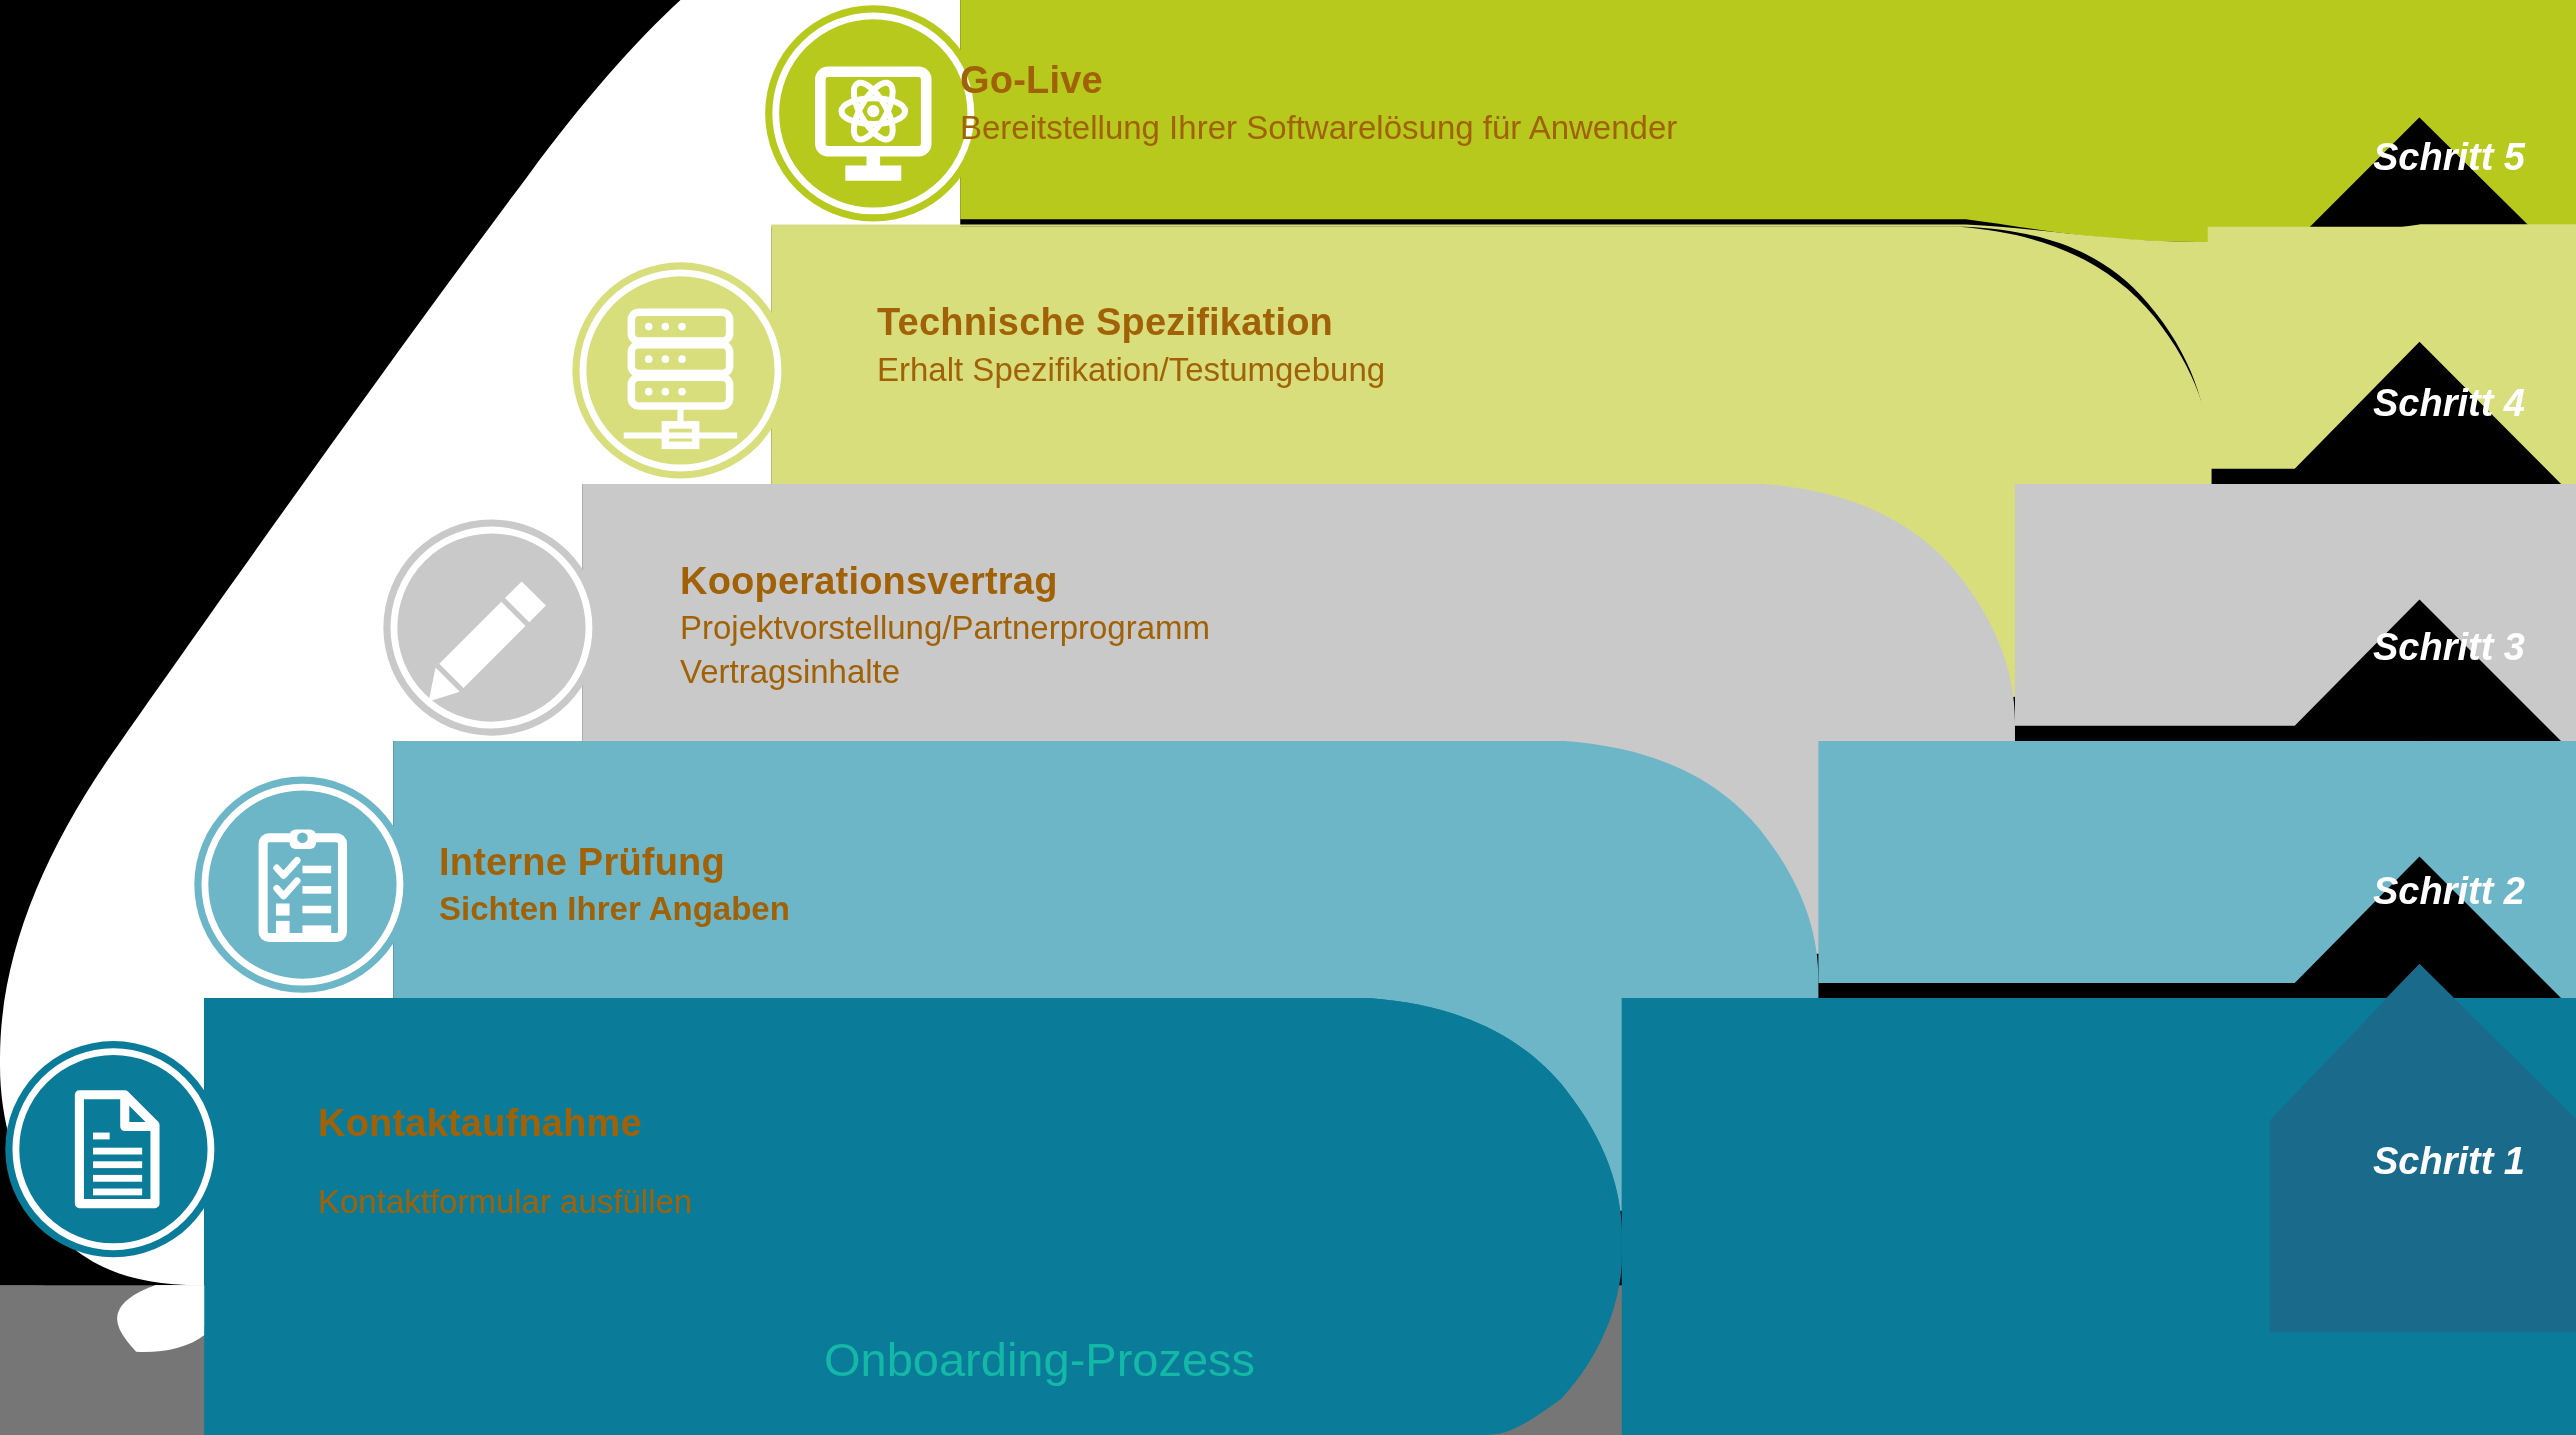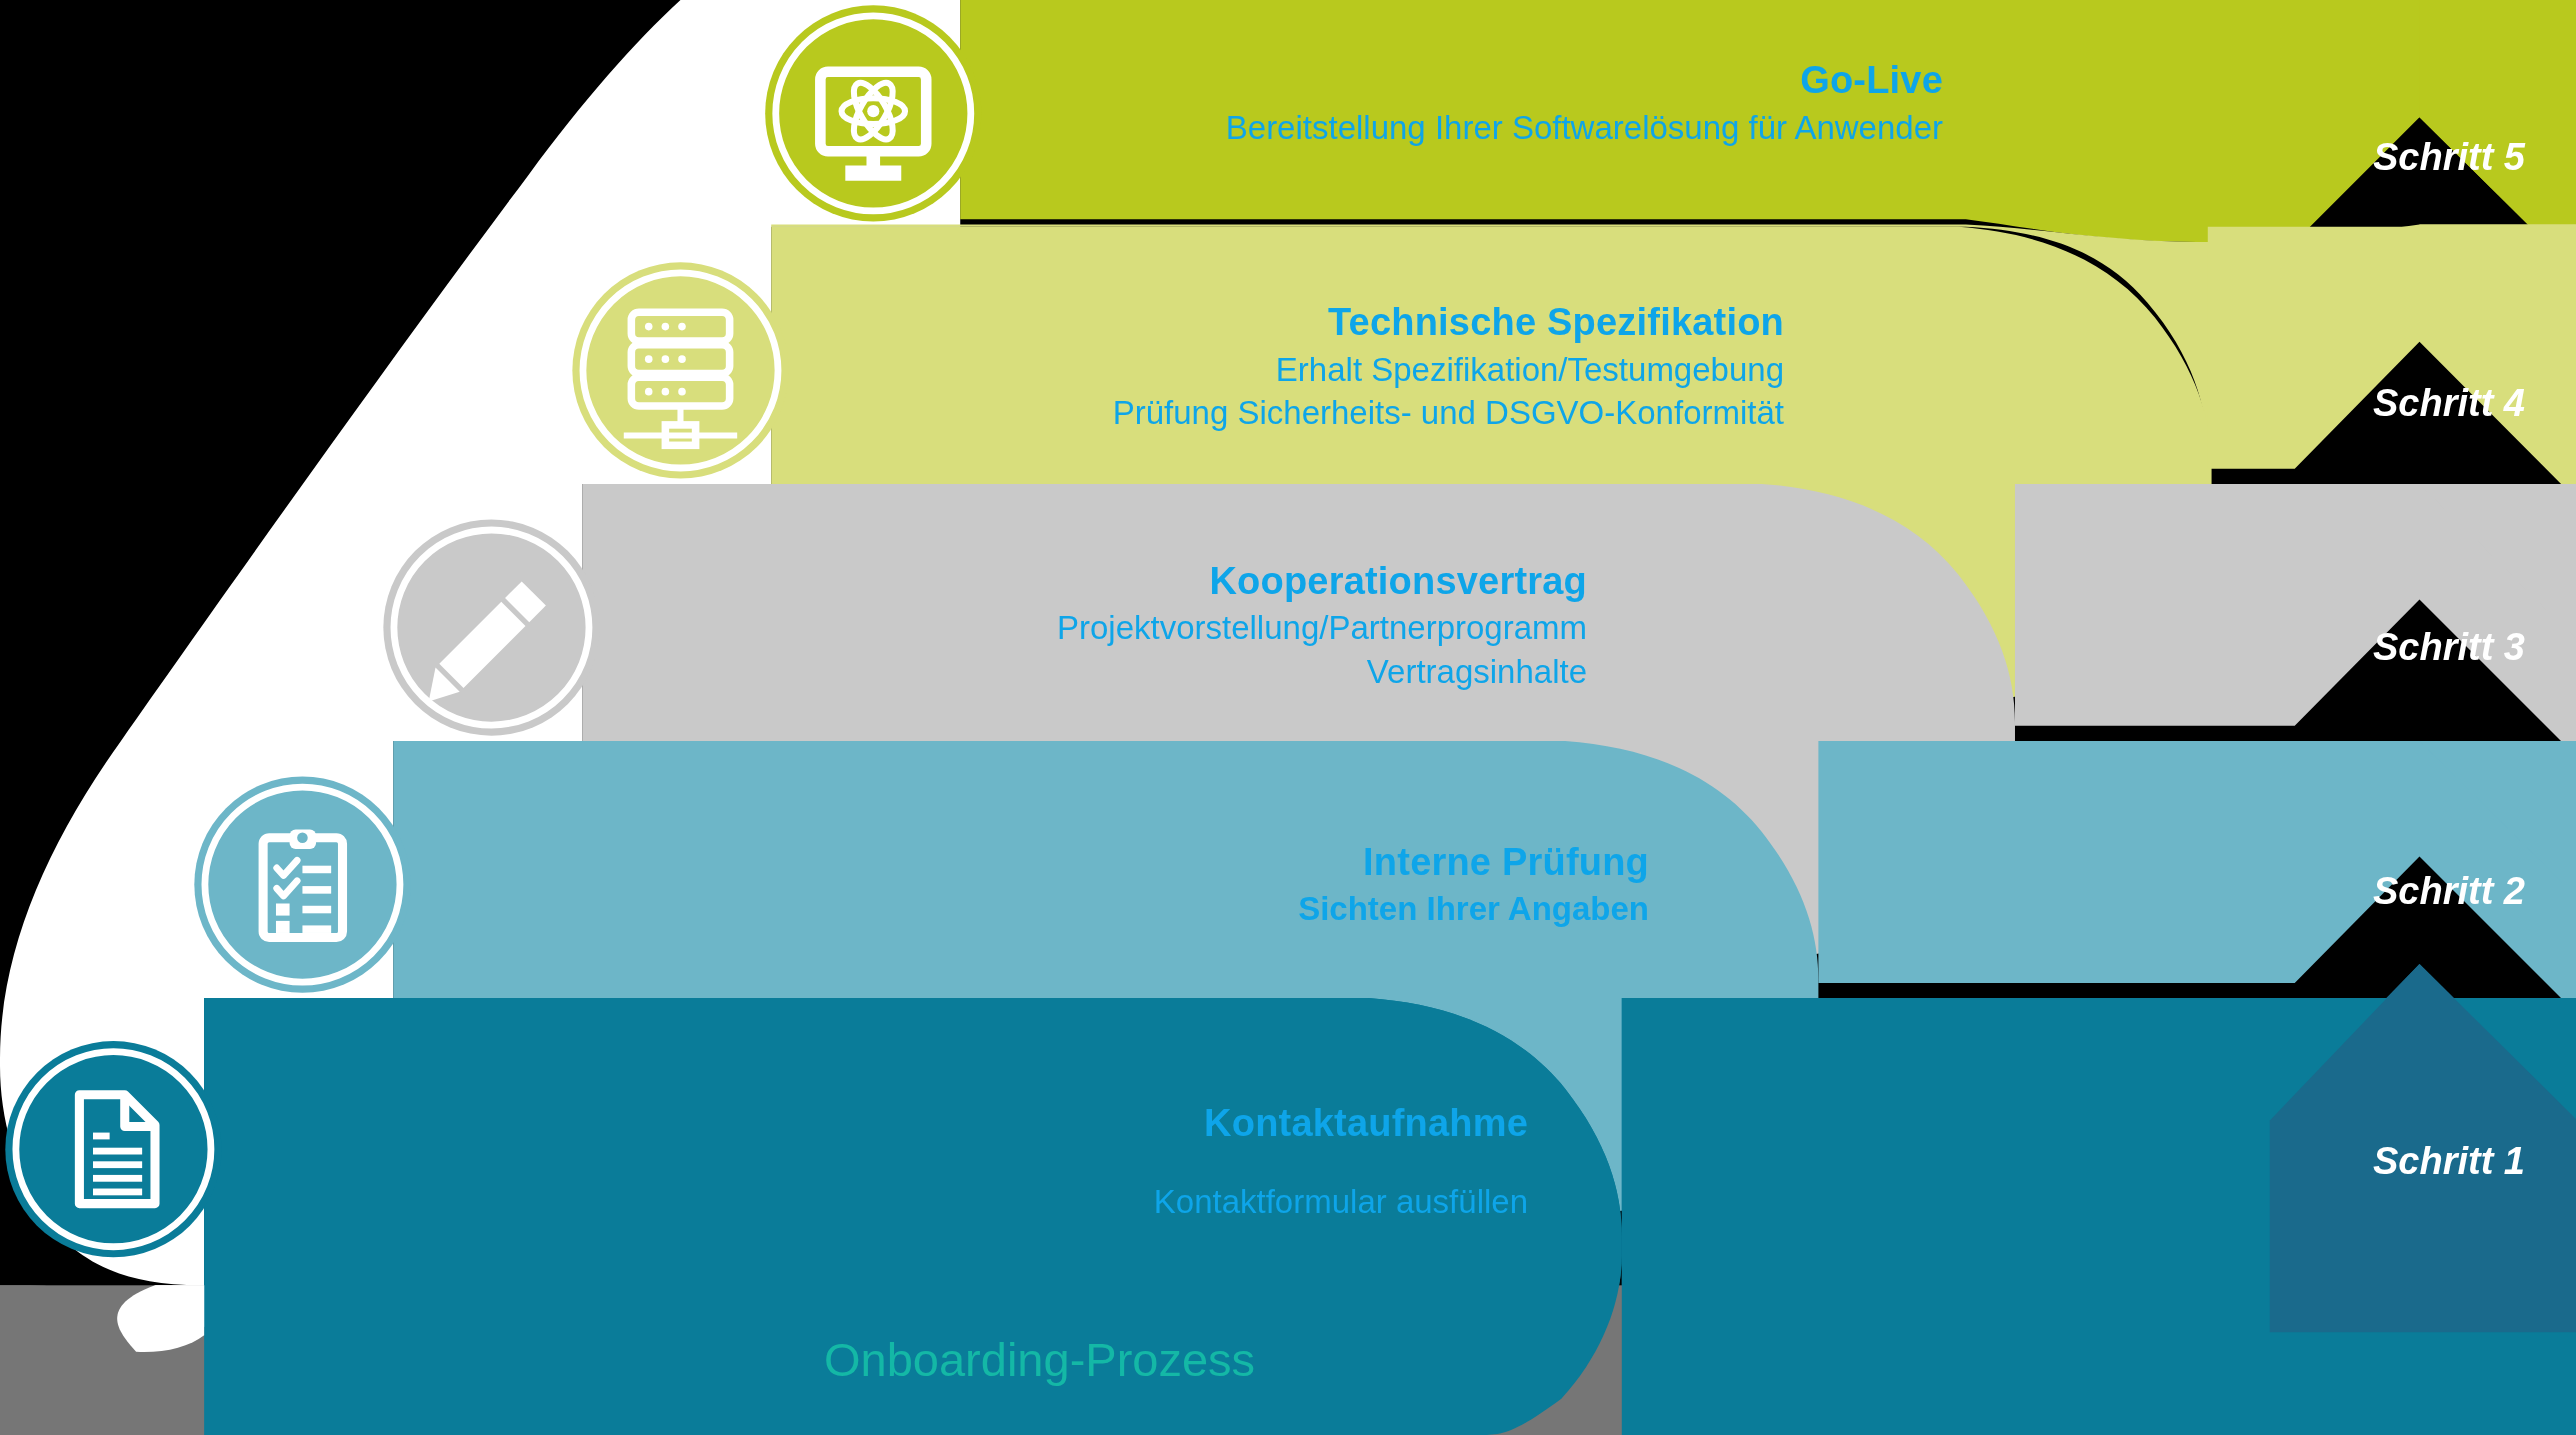--- a/index.html
+++ b/index.html
@@ -10,22 +10,22 @@
     overflow:hidden;
     font-family:"Liberation Sans", sans-serif;
   }
   #stage svg.layer{
     position:absolute;inset:0;
     width:2576px;height:1435px;
     display:block;
   }
   .txt{
     position:absolute;
-    color:#0ea5e9;
-    text-align:right;
+    color:#a16207;
+    text-align:left;
     line-height:1.12;
     white-space:nowrap;
     pointer-events:none;
   }
   .band-title{
     font-weight:bold;
     font-size:38px;
     letter-spacing:0.2px;
   }
   .band-sub{
@@ -269,21 +269,20 @@
       </g>
     </g>
   </svg>
 
   <div class="txt band-title" style="left:960px;top:59px;width:983px;">Go-Live</div>
   <div class="txt band-sub" style="left:960px;top:110px;width:983px;">Bereitstellung Ihrer Softwarelösung für Anwender</div>
   <div class="step-label" style="left:2283px;top:136px;width:242px;">Schritt 5</div>
 
   <div class="txt band-title" style="left:877px;top:301px;width:907px;">Technische Spezifikation</div>
   <div class="txt band-sub" style="left:877px;top:352px;width:907px;">Erhalt Spezifikation/Testumgebung</div>
-  <div class="txt band-sub" style="left:877px;top:395px;width:907px;">Prüfung Sicherheits- und DSGVO-Konformität</div>
   <div class="step-label" style="left:2283px;top:382px;width:242px;">Schritt 4</div>
 
   <div class="txt band-title" style="left:680px;top:560px;width:907px;">Kooperationsvertrag</div>
   <div class="txt band-sub" style="left:680px;top:610px;width:907px;">Projektvorstellung/Partnerprogramm</div>
   <div class="txt band-sub" style="left:680px;top:654px;width:907px;">Vertragsinhalte</div>
   <div class="step-label" style="left:2283px;top:626px;width:242px;">Schritt 3</div>
 
   <div class="txt band-title" style="left:439px;top:841px;width:1210px;">Interne Prüfung</div>
   <div class="txt band-sub" style="left:439px;top:891px;width:1210px;font-weight:bold;">Sichten Ihrer Angaben</div>
   <div class="step-label" style="left:2283px;top:870px;width:242px;">Schritt 2</div>

